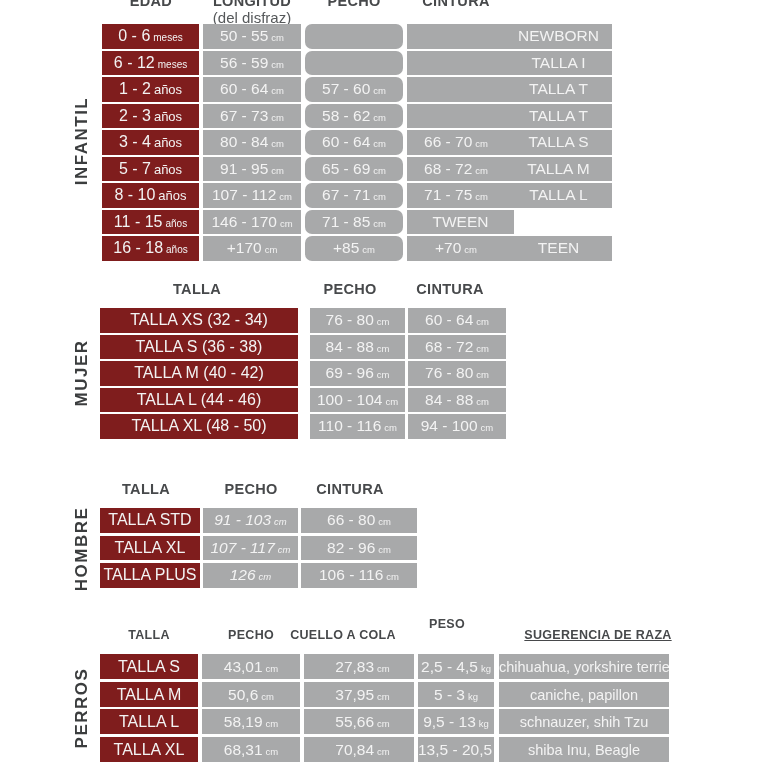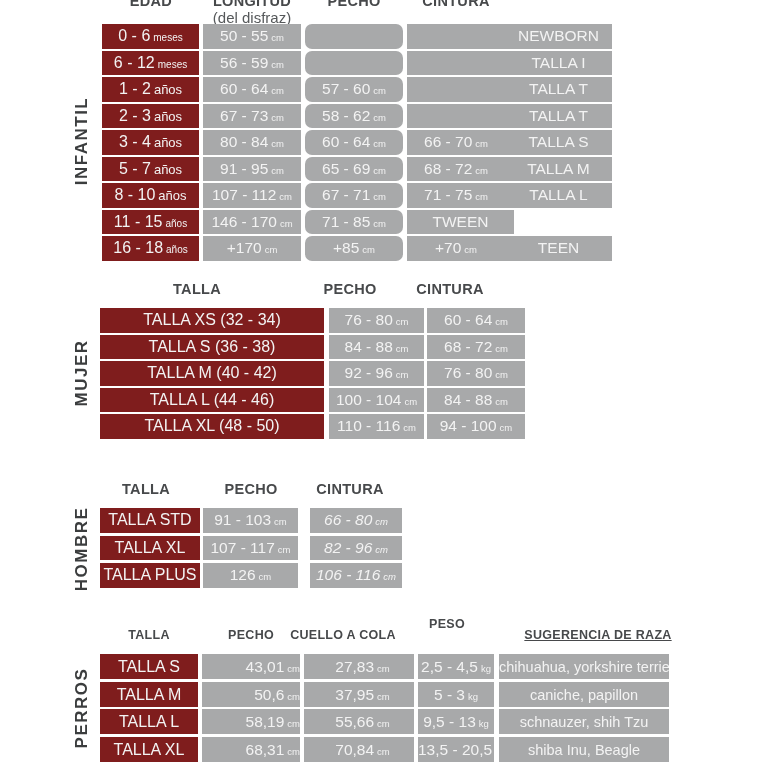--- a/index.html
+++ b/index.html
@@ -41,33 +41,33 @@
   .raza .val{font-size:14.5px;}
   
   .sec-inf .row{margin-bottom:2px;}
   .ci1{width:97px;margin-right:4px;}
   .ci2{width:98px;margin-right:4px;}
   .ci3{width:98px;margin-right:4px;border-radius:7px;}
   .ci4{width:98px;}
   .ci5{width:107px;}
   
   .sec-muj .row{margin-bottom:2px;}
-  .cm1{width:224px;margin-right:5px;}
+  .cm1{width:198px;margin-right:12px;}
   .cm2{width:95px;margin-right:3px;}
   .cm3{width:98px;}
   
   .sec-hom .row{margin-bottom:3px;}
   .ch1{width:100px;margin-right:3px;}
-  .ch2{width:95px;margin-right:12px;}
-  .ch3{width:92px;font-style:italic;}
+  .ch2{width:95px;margin-right:3px;font-style:italic;}
+  .ch3{width:116px;}
   
   .sec-per .row{margin-bottom:2.5px;}
   .sec-per .cell{height:25px;line-height:25px;}
   .cp1{width:98px;margin-right:4px;}
-  .cp2{width:98px;margin-right:4px;text-align:right;}
+  .cp2{width:98px;margin-right:4px;}
   .cp3{width:110px;margin-right:4px;padding-left:7px;}
   .cp4{width:76px;margin-right:5px;}
   .cp5{width:170px;}
 </style>
 </head>
 <body>
 
 <section class="sec-inf">
   <div class="vlabel" style="top:141px;">INFANTIL</div>
 
@@ -156,21 +156,21 @@
       <div class="cell cm2"><span class="val">76 - 80</span><span class="unit">cm</span></div>
       <div class="cell cm3"><span class="val">60 - 64</span><span class="unit">cm</span></div>
     </div>
     <div class="row">
       <div class="cell dark cm1 talla-big"><span class="val">TALLA S (36 - 38)</span></div>
       <div class="cell cm2"><span class="val">84 - 88</span><span class="unit">cm</span></div>
       <div class="cell cm3"><span class="val">68 - 72</span><span class="unit">cm</span></div>
     </div>
     <div class="row">
       <div class="cell dark cm1 talla-big"><span class="val">TALLA M (40 - 42)</span></div>
-      <div class="cell cm2"><span class="val">92 - 96</span><span class="unit">cm</span></div>
+      <div class="cell cm2"><span class="val">69 - 96</span><span class="unit">cm</span></div>
       <div class="cell cm3"><span class="val">76 - 80</span><span class="unit">cm</span></div>
     </div>
     <div class="row">
       <div class="cell dark cm1 talla-big"><span class="val">TALLA L (44 - 46)</span></div>
       <div class="cell cm2"><span class="val">100 - 104</span><span class="unit">cm</span></div>
       <div class="cell cm3"><span class="val">84 - 88</span><span class="unit">cm</span></div>
     </div>
     <div class="row">
       <div class="cell dark cm1 talla-big"><span class="val">TALLA XL (48 - 50)</span></div>
       <div class="cell cm2"><span class="val">110 - 116</span><span class="unit">cm</span></div>

